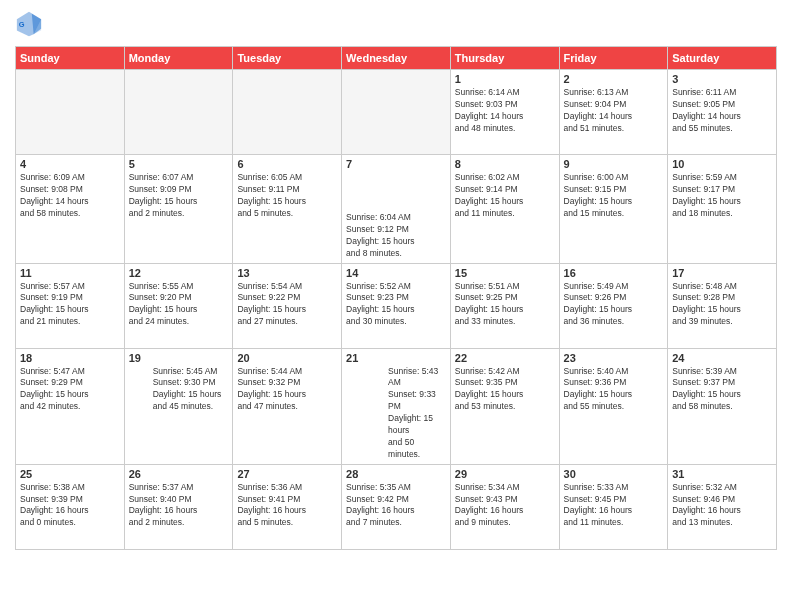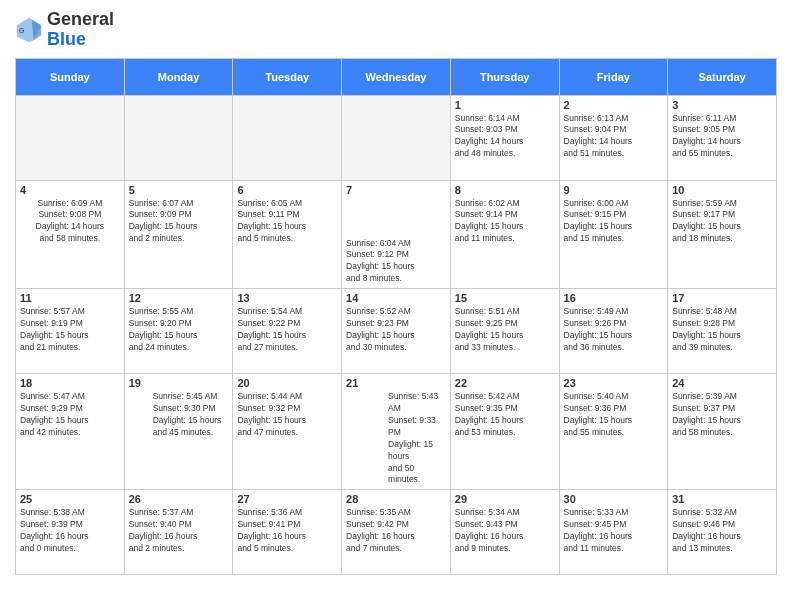--- a/index.html
+++ b/index.html
@@ -49,26 +49,26 @@
     .location {
       font-size: 14px;
       color: #555;
     }
     .calendar {
       width: 100%;
       border-collapse: collapse;
       table-layout: fixed;
     }
     .calendar th {
-      background: #3b82f6;
+      background: #ef4444;
       color: #fff;
       font-size: 11px;
       font-weight: bold;
-      padding: 12px 4px;
-      text-align: center;
+      padding: 5px 4px;
+      text-align: left;
       border: 1px solid #ccc;
     }
     .calendar td {
       border: 1px solid #ccc;
       vertical-align: top;
       padding: 3px 4px;
       font-size: 9px;
       color: #333;
       background: #fff;
       height: 85px;
@@ -92,26 +92,20 @@
 
 <div class="page">
   <div class="header">
     <div class="logo">
       <svg class="logo-icon" viewBox="0 0 30 30">
         <polygon points="15,2 28,10 28,22 15,28 2,22 2,10" fill="#1a6dcc" opacity="0.15"></polygon>
         <polygon points="18,4 28,10 28,20 20,26" fill="#1a6dcc" opacity="0.5"></polygon>
         <polygon points="15,2 28,10 20,26 15,28 2,22 2,10" fill="#1a6dcc" opacity="0.3"></polygon>
         <text x="4" y="18" font-size="8" font-weight="bold" fill="#1a6dcc">G</text>
       </svg>
-      <div>
-        <div class="logo-text">
-          <span class="logo-general">General</span><br>
-          <span class="logo-blue">Blue</span>
-        </div>
-      </div>
     </div>
   </div>
 
   <table class="calendar">
     <thead>
       <tr>
 
       <th>Sunday</th>
           <th>Monday</th>
           <th>Tuesday</th>
@@ -145,21 +139,21 @@
             <div class="day-number">3</div>
             <div class="day-info" style="white-space: pre-line;">Sunrise: 6:11 AM
 Sunset: 9:05 PM
 Daylight: 14 hours
 and 55 minutes.</div>
           </td>
         </tr>
         <tr>
           <td>
             <div class="day-number">4</div>
-            <div class="day-info" style="white-space: pre-line; text-align: center;">Sunrise: 6:09 AM
+            <div class="day-info" style="white-space: pre-line;">Sunrise: 6:09 AM
 Sunset: 9:08 PM
 Daylight: 14 hours
 and 58 minutes.</div>
           </td>
           <td>
             <div class="day-number">5</div>
             <div class="day-info" style="white-space: pre-line;">Sunrise: 6:07 AM
 Sunset: 9:09 PM
 Daylight: 15 hours
 and 2 minutes.</div>

